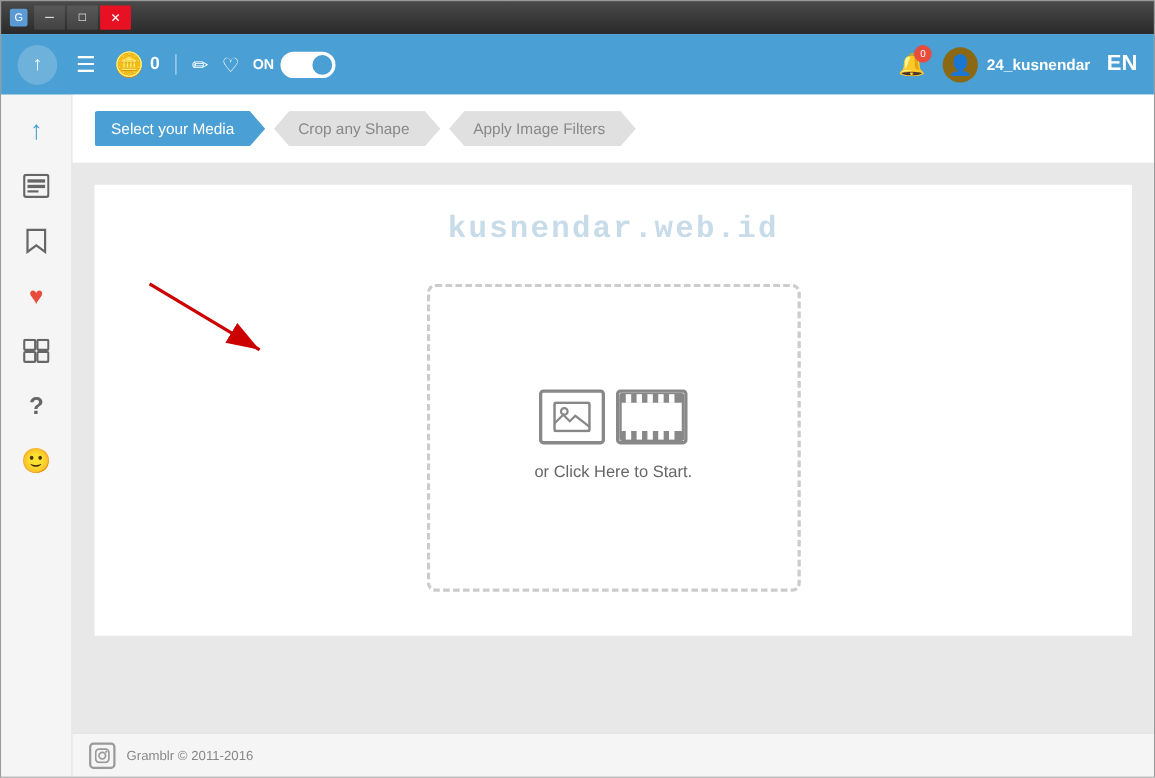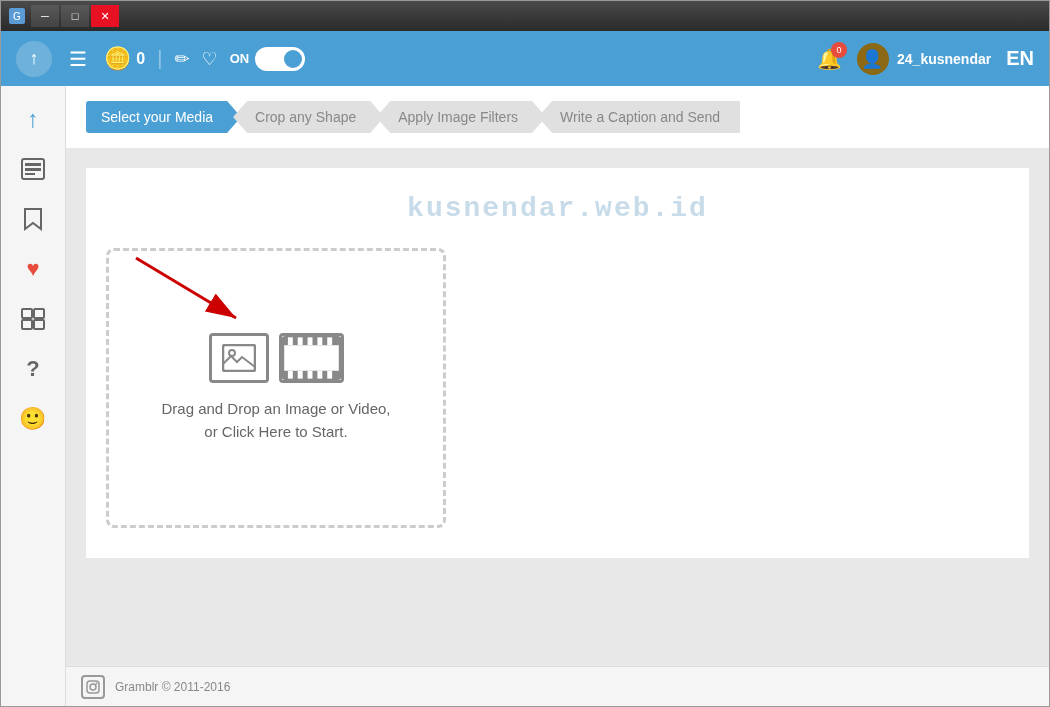--- a/index.html
+++ b/index.html
@@ -249,21 +249,21 @@
       display: flex;
       flex-direction: column;
     }
 
     
     .steps-bar {
       background: white;
       padding: 15px 20px;
       display: flex;
       align-items: center;
-      gap: 0;
+      gap: 16px;
       flex-shrink: 0;
     }
     .step {
       display: flex;
       align-items: center;
       padding: 8px 20px 8px 15px;
       font-size: 14px;
       cursor: pointer;
       position: relative;
       white-space: nowrap;
@@ -293,23 +293,24 @@
       display: flex;
       align-items: flex-start;
       justify-content: center;
       padding: 20px;
       background: #e8e8e8;
     }
     .drop-zone-wrapper {
       background: white;
       width: 100%;
       max-width: 960px;
-      padding: 30px 20px;
+      padding: 40px 20px;
       display: flex;
       flex-direction: column;
+      align-items: center;
       position: relative;
     }
     .watermark {
       position: absolute;
       top: 25px;
       left: 50%;
       transform: translateX(-50%);
       font-size: 28px;
       color: #b0cce0;
       font-family: 'Courier New', monospace;
@@ -479,23 +480,20 @@
 
       <div class="steps-bar">
         <div class="step active" style="clip-path: polygon(0 0, calc(100% - 14px) 0, 100% 50%, calc(100% - 14px) 100%, 0 100%); padding-right:28px;">
           <span>Select your Media</span>
         </div>
         <div class="step inactive" style="clip-path: polygon(14px 0, calc(100% - 14px) 0, 100% 50%, calc(100% - 14px) 100%, 14px 100%, 0 50%); margin-left:-8px; padding: 8px 28px 8px 22px;">
           <span>Crop any Shape</span>
         </div>
         <div class="step inactive" style="clip-path: polygon(14px 0, calc(100% - 14px) 0, 100% 50%, calc(100% - 14px) 100%, 14px 100%, 0 50%); margin-left:-8px; padding: 8px 28px 8px 22px;">
           <span>Apply Image Filters</span>
-        </div>
-        <div class="step inactive last" style="clip-path: polygon(14px 0, 100% 0, 100% 100%, 14px 100%, 0 50%); margin-left:-8px; padding: 8px 20px 8px 22px;">
-          <span>Write a Caption and Send</span>
         </div>
       </div>
 
       <div class="drop-zone-container">
         <div class="drop-zone-wrapper" style="position:relative; min-height: 370px;">
 
           <div class="watermark">kusnendar.web.id</div>
 
           <svg class="red-arrow-svg" width="120" height="80" viewBox="0 0 120 80">
             <defs>
@@ -529,21 +527,20 @@
                   <rect x="46" y="1" width="5" height="8" fill="white"></rect>
                   <rect x="6" y="35" width="5" height="8" fill="white"></rect>
                   <rect x="16" y="35" width="5" height="8" fill="white"></rect>
                   <rect x="26" y="35" width="5" height="8" fill="white"></rect>
                   <rect x="36" y="35" width="5" height="8" fill="white"></rect>
                   <rect x="46" y="35" width="5" height="8" fill="white"></rect>
                 </svg>
               </div>
             </div>
             <div class="drop-text">
-              <div>Drag and Drop an Image or Video,</div>
               <div>or Click Here to Start.</div>
             </div>
           </div>
 
         </div>
       </div>
 
       <div class="footer">
         <div class="footer-logo">
           <svg width="14" height="14" viewBox="0 0 14 14" fill="none">

